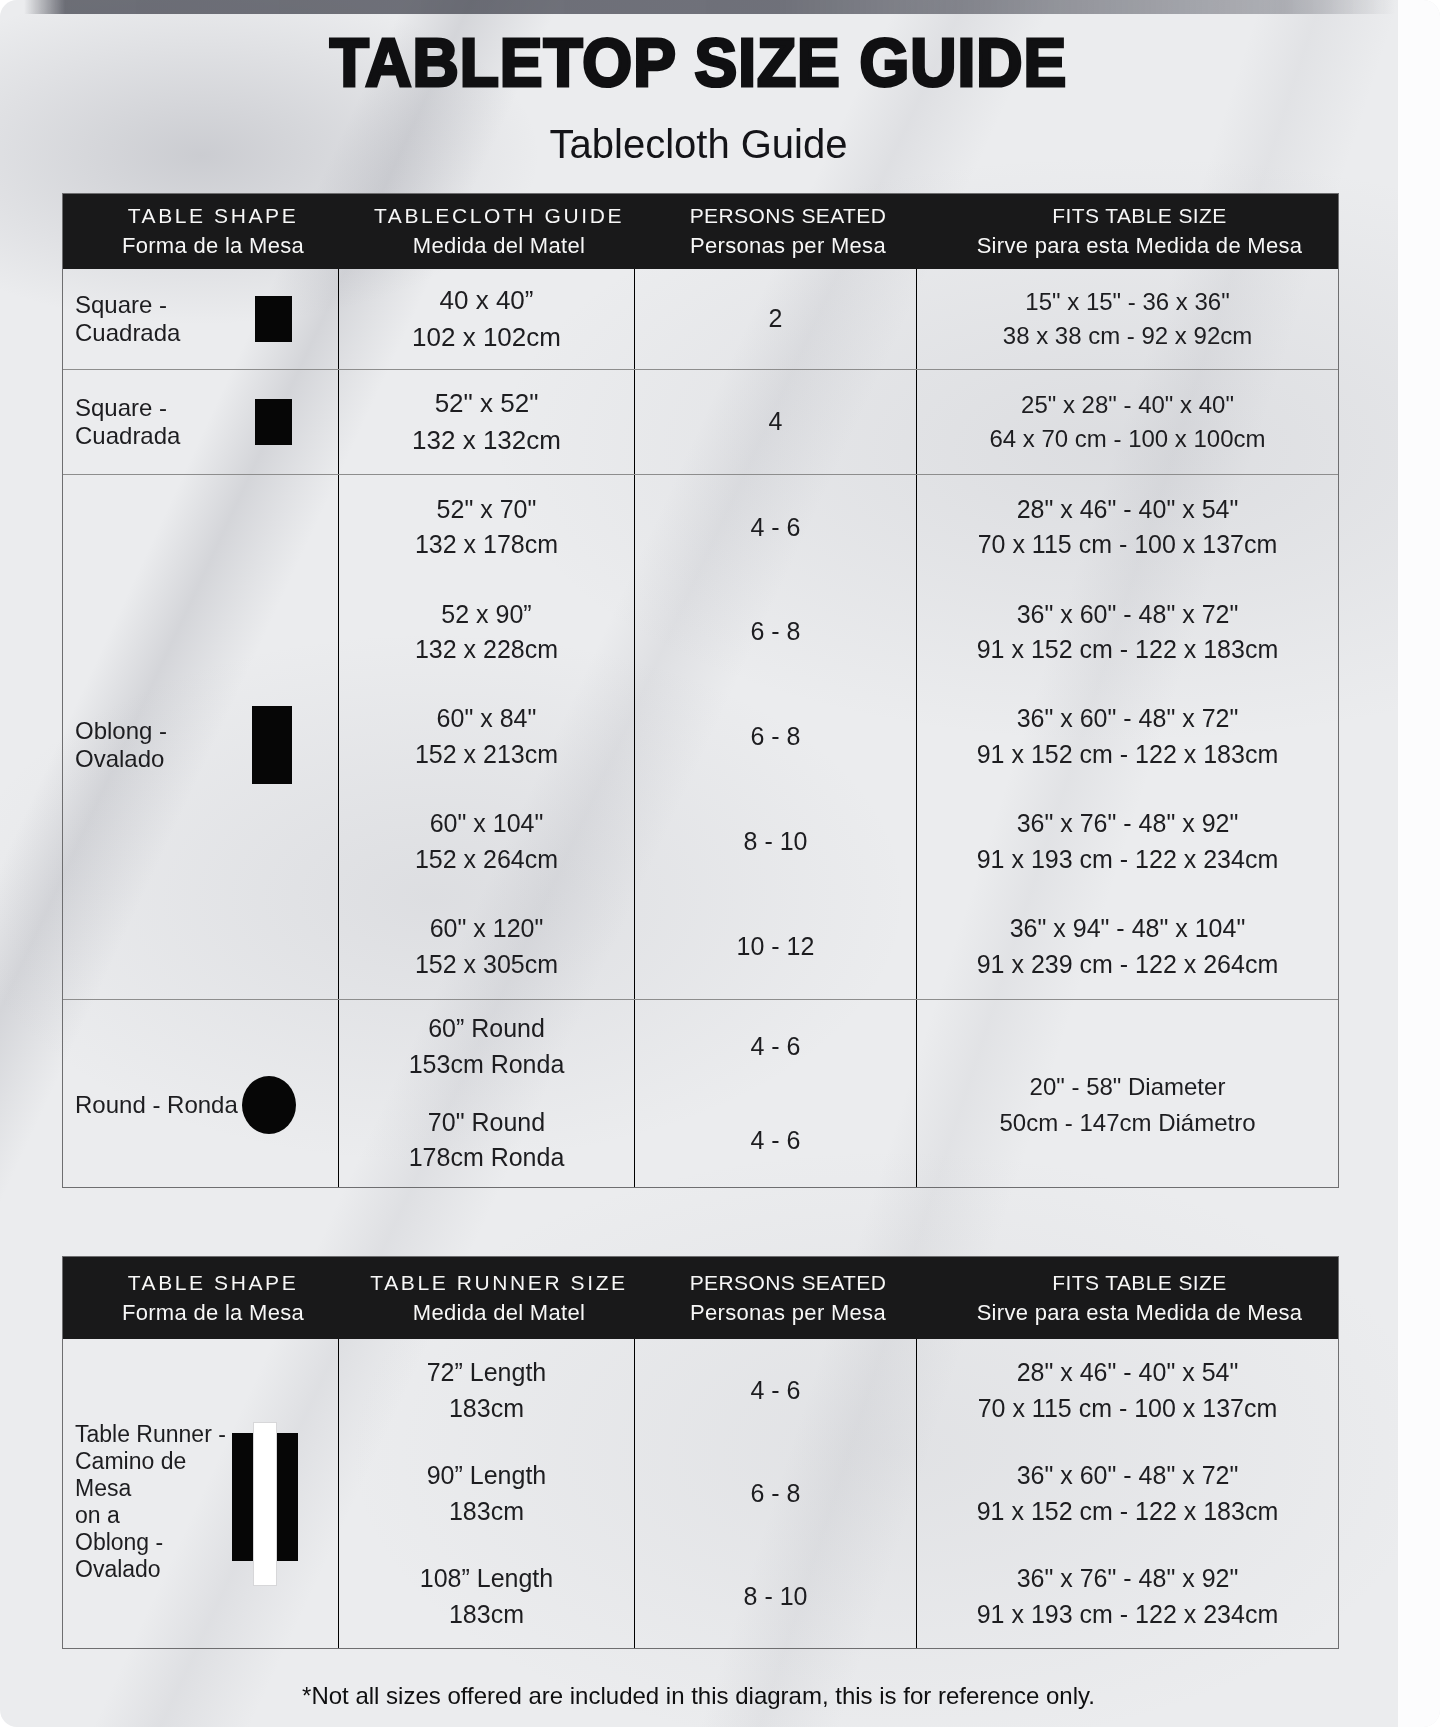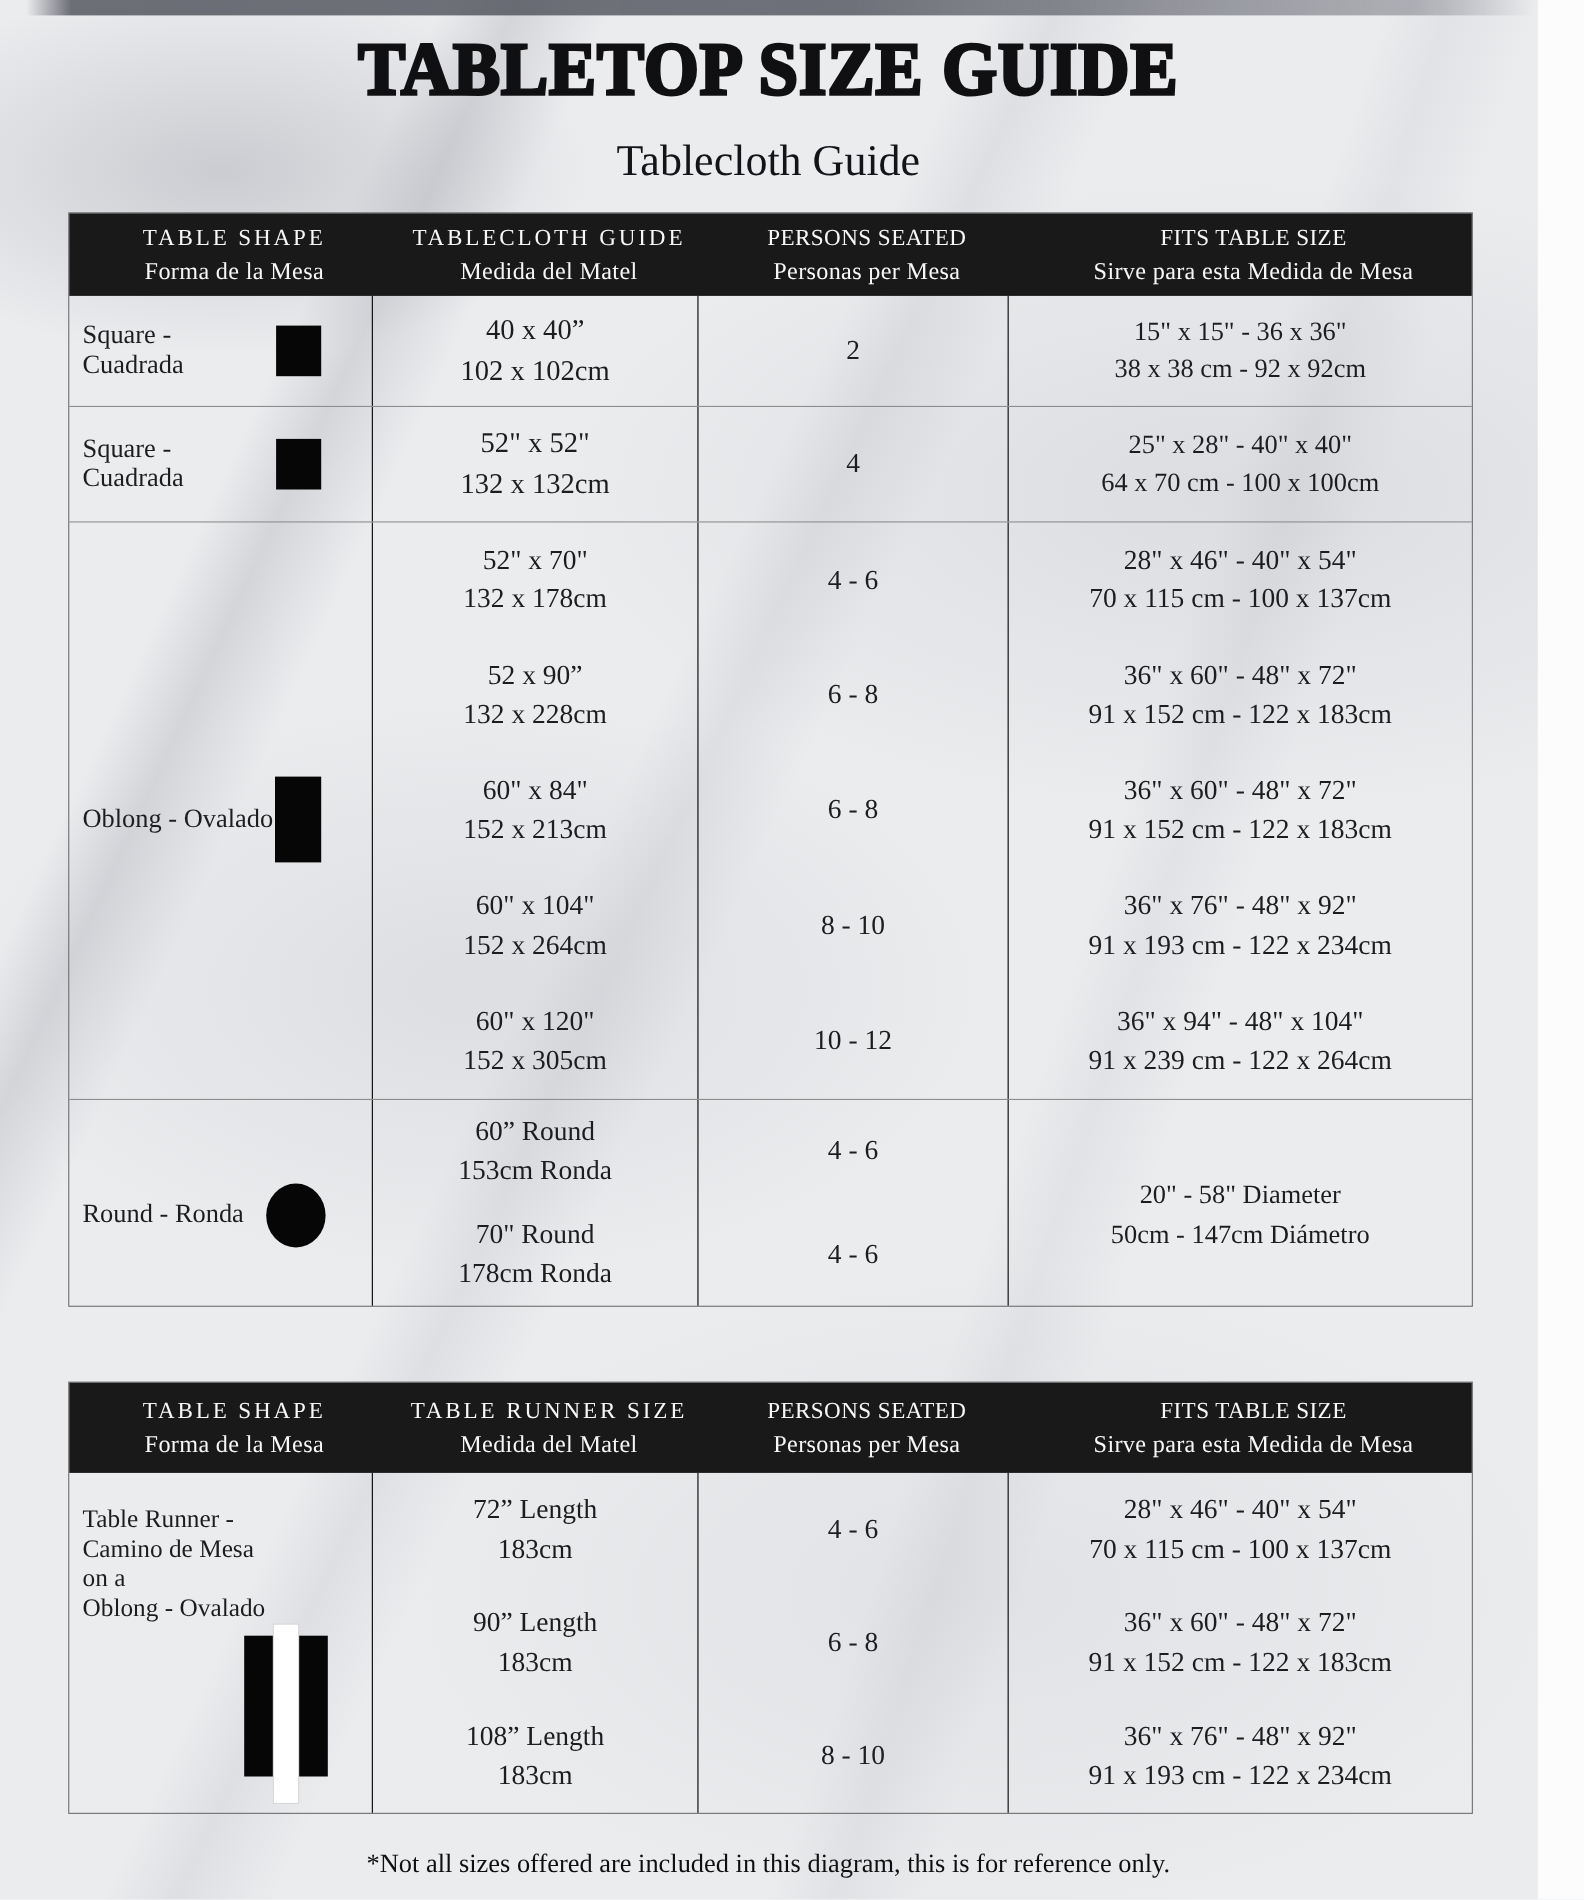--- a/index.html
+++ b/index.html
@@ -1,22 +1,23 @@
 <!DOCTYPE html>
 <html><head>
 <meta charset="utf-8">
 <style>
   html,body{margin:0;padding:0;}
   .page{
     position:relative;
     width:1440px;height:1727px;
     background:#ebecee;
-    font-family:Liberation Serif, serif;
+    font-family:Liberation Sans, sans-serif;
     color:#1d1d20;
     overflow:hidden;
+    border-radius:17px;
   }
   
   .veins{
     position:absolute;inset:0;pointer-events:none;
     background-image:
       radial-gradient(ellipse 520px 260px at 14% 9%, rgba(120,122,134,0.28), transparent 65%),
       radial-gradient(ellipse 900px 420px at 78% 26%, rgba(140,142,152,0.16), transparent 70%),
       radial-gradient(ellipse 680px 380px at 30% 52%, rgba(135,137,148,0.14), transparent 70%),
       radial-gradient(ellipse 760px 420px at 62% 84%, rgba(150,152,160,0.12), transparent 72%),
       linear-gradient(115deg, transparent 18%, rgba(120,122,134,0.20) 21%, transparent 25%),
@@ -79,21 +80,21 @@
   .shape-cell.top{align-items:center;}
   .shape-inner{display:flex;align-items:center;width:100%;}
   .row-oblong .shape-inner{margin-top:16px;}
   .row-round .shape-inner{margin-top:22px;}
   .shape-label{padding-left:12px;font-size:24px;}
   .icon-square{width:42px;height:46px;background:#060606;margin-left:auto;margin-right:46px;}
   .icon-oblong{width:42px;height:78px;background:#060606;margin-left:auto;margin-right:46px;}
   .icon-circle{width:54px;height:58px;border-radius:50%;background:#060606;margin-left:auto;margin-right:42px;}
 
   
-  .runner-shape .shape-inner{margin-top:18px;align-items:flex-start;flex-direction:column;}
+  .runner-shape .shape-inner{margin-top:18px;align-items:flex-start;}
   .runner-label{padding-left:12px;font-size:23px;line-height:27px;}
   .icon-runner{position:relative;width:76px;height:162px;margin-left:auto;margin-right:40px;margin-top:2px;}
   .runner-table-part{position:absolute;left:0;right:0;top:10px;bottom:24px;background:#060606;}
   .runner-stripe{position:absolute;left:50%;transform:translateX(-50%);width:22px;top:0;bottom:0;background:#ffffff;box-shadow:0 0 0 1px #d7d7d9;}
 
   
   .entry{display:flex;flex-direction:column;justify-content:center;align-items:center;text-align:center;font-size:25px;line-height:1.42;}
   .cell.entry{height:100%;}
   .stack{display:flex;flex-direction:column;height:100%;}
   .stack .entry{flex:1;}

